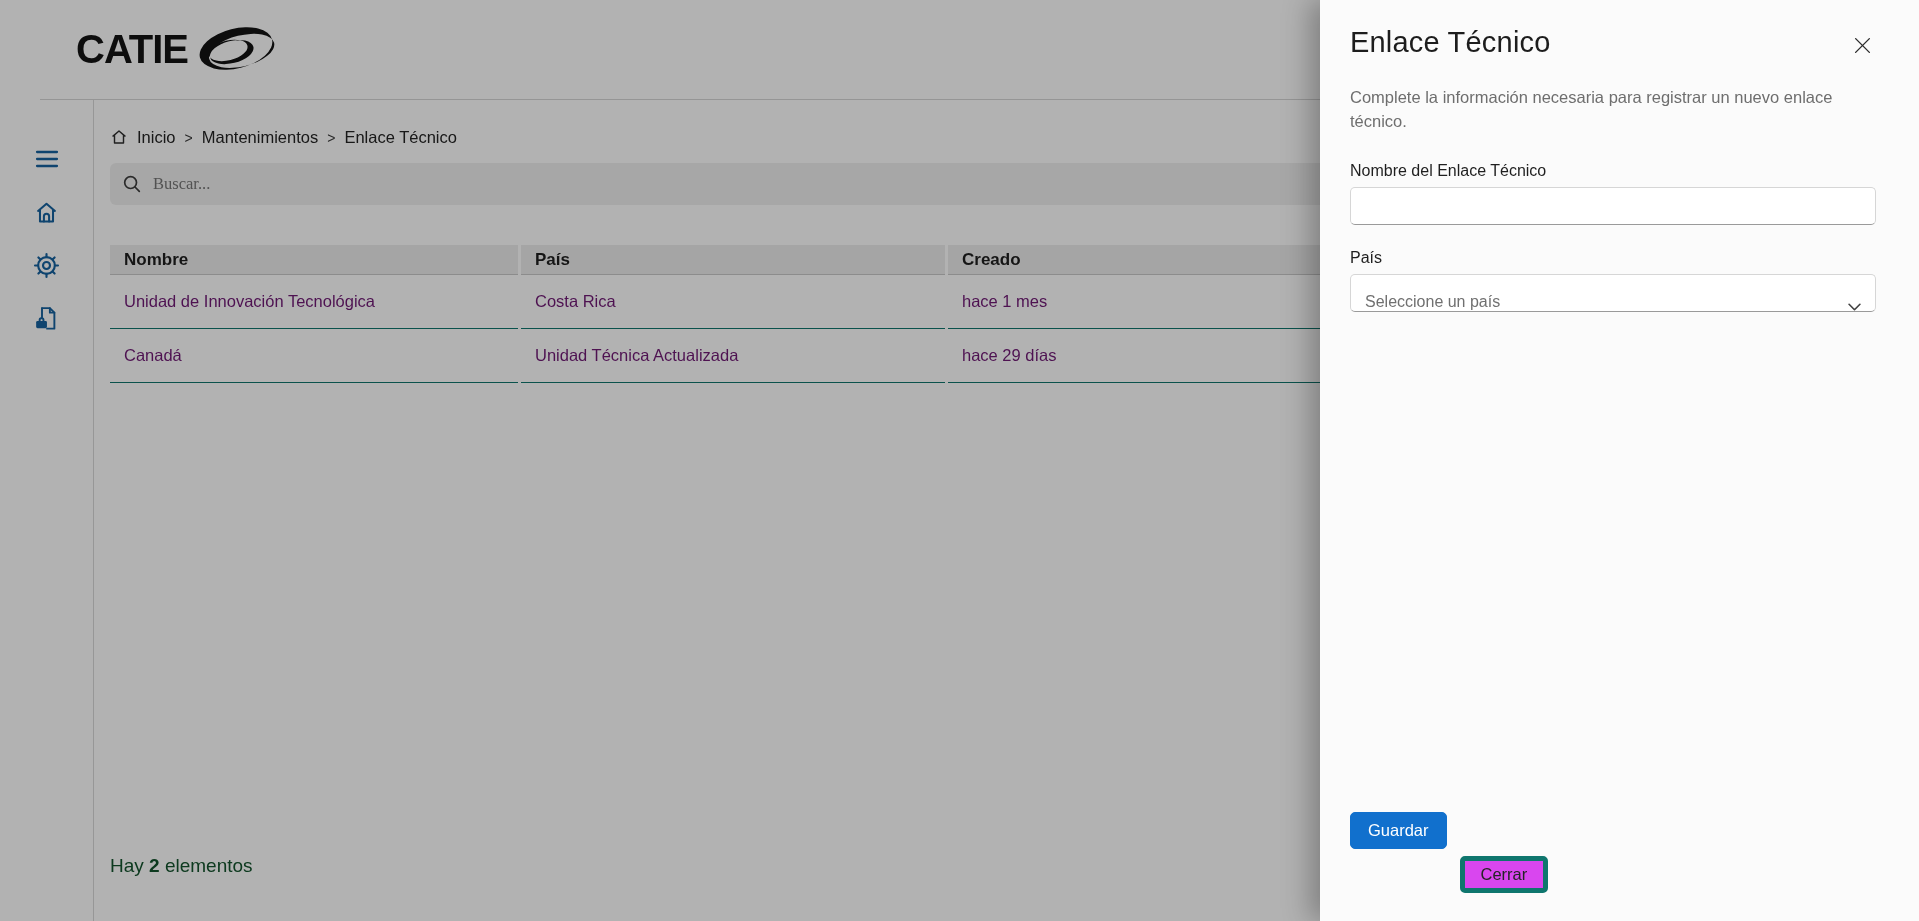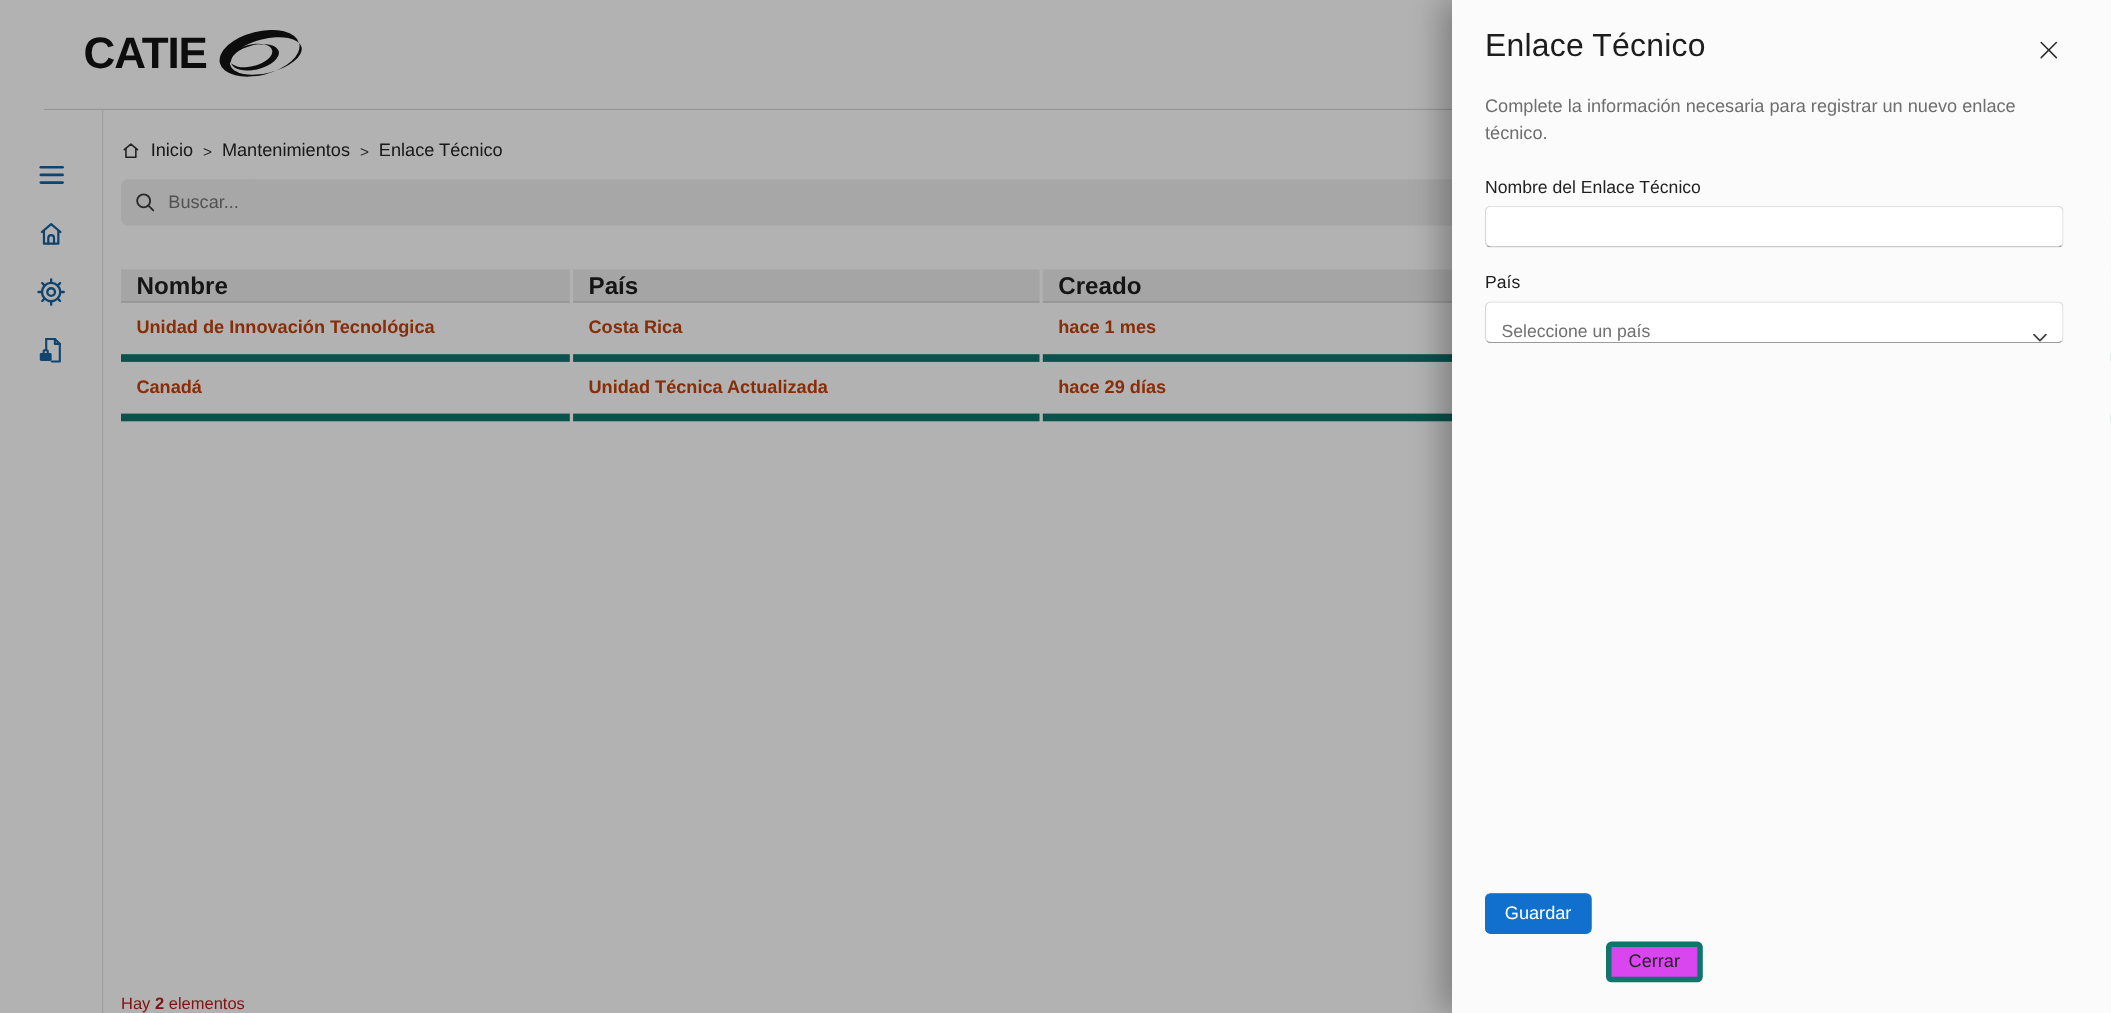--- a/index.html
+++ b/index.html
@@ -44,38 +44,38 @@
     font-size:16.5px;color:#242424;
   }
   .breadcrumb .sep{font-size:14px;color:#3a3a3a;padding-top:1px;}
   .crumb{cursor:pointer;}
   .searchbox{
     margin-top:11px;height:42px;background:#f0f0f0;border-radius:6px;
     display:flex;align-items:center;padding:0 12px;gap:11px;margin-right:0;
   }
   .searchbox input{
     flex:1;border:none;background:transparent;outline:none;
-    font-size:16.5px;color:#0f766e;font-family:Liberation Sans, sans-serif;
+    font-size:16.5px;color:#0f766e;font-family:Liberation Serif, serif;
   }
   .searchbox input::placeholder{color:#767676;}
   .grid{margin-top:40px;}
   .grid-head,.grid-row{
     display:grid;grid-template-columns:408px 424px 1fr;column-gap:3px;
   }
   .grid-head .hcell{
     background:#ececec;height:30px;display:flex;align-items:center;
-    padding:0 14px;font-size:22px;font-weight:700;color:#1f1f1f;
+    padding:0 14px;font-size:17px;font-weight:700;color:#1f1f1f;
     border-bottom:1px solid #c9c9c9;
   }
   .grid-row .cell{
     height:54px;display:flex;align-items:center;padding:0 14px;
-    font-size:16.5px;color:#c2410c;border-bottom:7px solid #0f766e;font-weight:bold;
+    font-size:16.5px;color:#701a75;border-bottom:1px solid #0f766e;
   }
   .list-footer{
-    margin-top:auto;font-size:15px;color:#b91c1c;
+    margin-top:auto;margin-bottom:44px;font-size:19px;color:#14532d;
   }
   .list-footer .bold{font-weight:700;}
   
   .backdrop{
     position:absolute;left:0;top:0;bottom:0;width:1320px;
     background:var(--backdrop);z-index:5;
   }
   
   .drawer{
     position:absolute;right:0;top:0;bottom:0;width:599px;z-index:6;

